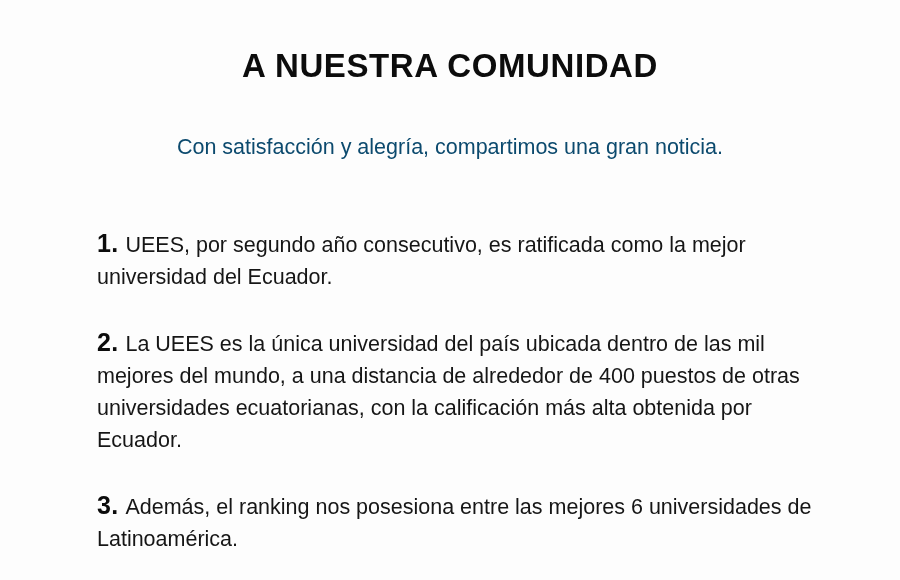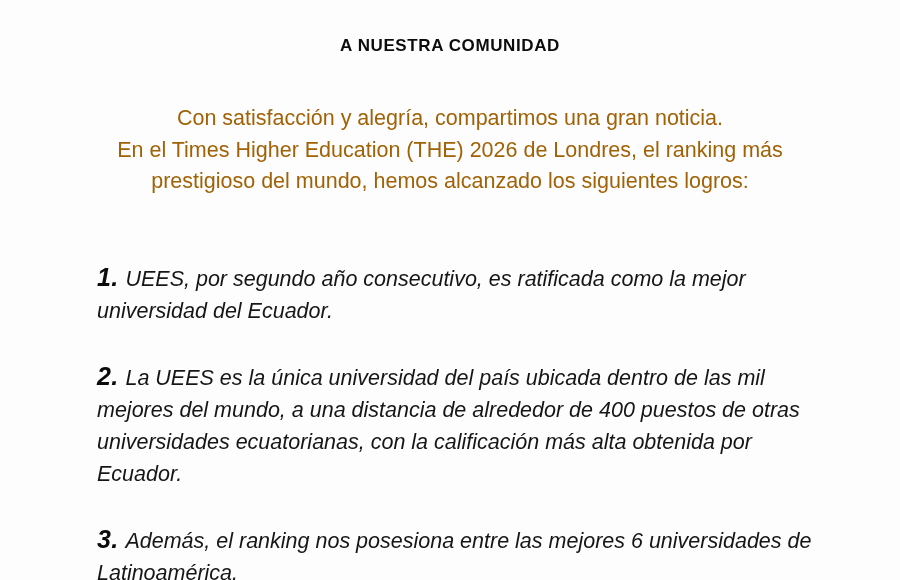--- a/index.html
+++ b/index.html
@@ -15,64 +15,62 @@
     overflow: hidden;
   }
   .page {
     box-sizing: border-box;
     width: 900px;
     height: 580px;
     padding-top: 25px;
   }
   .title {
     text-align: center;
-    font-size: 17px;
+    font-size: 33px;
     font-weight: 700;
     letter-spacing: 0.6px;
     color: #0c0c0c;
   }
   .intro {
     margin: 47px auto 0 auto;
     max-width: 756px;
     text-align: center;
     font-size: 21.5px;
     line-height: 31.5px;
-    color: #a16207;
+    color: #0c4a6e;
   }
   .intro .intro-line {
     display: block;
   }
   .achievement-list {
     margin: 63px 78px 0 97px;
   }
   .achievement-item {
     font-size: 21.5px;
     line-height: 32px;
     margin-bottom: 33px;
     color: #161616;
-    font-style: italic;
   }
   .achievement-item .item-number {
     font-weight: 800;
     font-size: 25px;
     letter-spacing: 0.3px;
     color: #0c0c0c;
     margin-right: 7px;
   }
 </style>
 </head>
 <body>
 
 <div class="page">
 
   <h1 class="title">A NUESTRA COMUNIDAD</h1>
 
   <div class="intro">
     <span class="intro-line">Con satisfacción y alegría, compartimos una gran noticia.</span>
-    <span class="intro-line">En el Times Higher Education (THE) 2026 de Londres, el ranking más prestigioso del mundo, hemos alcanzado los siguientes logros:</span>
   </div>
 
   <div class="achievement-list">
 
     <div class="achievement-item">
       <span class="item-number">1.</span><span>UEES, por segundo año consecutivo, es ratificada como la mejor universidad del Ecuador.</span>
     </div>
 
     <div class="achievement-item">
       <span class="item-number">2.</span><span>La UEES es la única universidad del país ubicada dentro de las mil mejores del mundo, a una distancia de alrededor de 400 puestos de otras universidades ecuatorianas, con la calificación más alta obtenida por Ecuador.</span>

